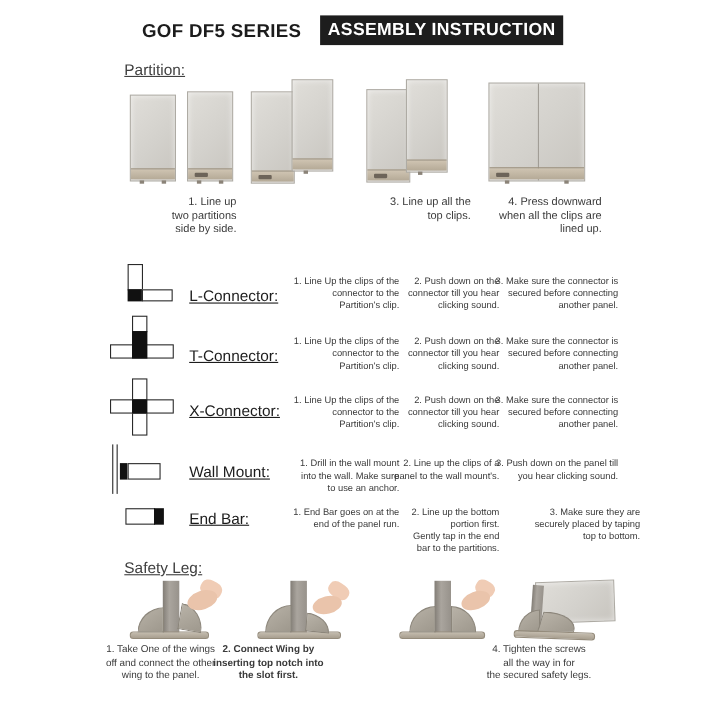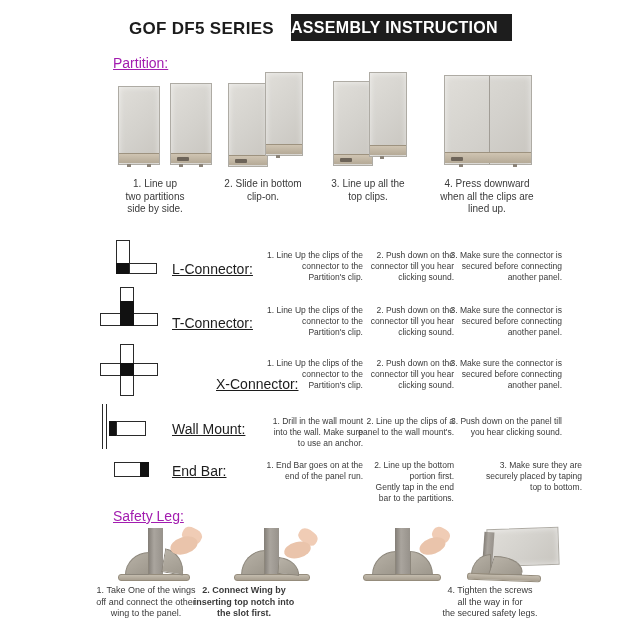--- a/index.html
+++ b/index.html
@@ -3,27 +3,27 @@
 <meta charset="utf-8">
 <style>
   html,body{margin:0;padding:0;background:#fff;}
   .page{position:relative;width:605px;height:639px;background:#fff;overflow:hidden;
         font-family:"Liberation Sans",sans-serif;color:#2e2e2e;}
   *{box-sizing:border-box;}
 
   
   .hdr-title{position:absolute;left:129px;top:19px;font-size:17px;font-weight:bold;color:#1c1c1c;letter-spacing:.3px;}
   .hdr-badge{position:absolute;left:291px;top:14px;width:221px;height:27px;background:#1d1d1d;color:#fff;
-             font-size:16px;font-weight:bold;text-align:left;line-height:27px;letter-spacing:.3px;}
-
-  
-  .sec-head{position:absolute;font-size:14px;color:#a21caf;text-decoration:underline;}
-
-  
-  .cap{position:absolute;text-align:center;white-space:pre-line;font-size:10px;line-height:12.5px;color:#3a3a3a;}
+             font-size:16px;font-weight:bold;text-align:center;line-height:27px;letter-spacing:.3px;}
+
+  
+  .sec-head{position:absolute;font-size:14px;color:#404040;text-decoration:underline;}
+
+  
+  .cap{position:absolute;text-align:right;white-space:pre-line;font-size:10px;line-height:12.5px;color:#3a3a3a;}
   .scap{position:absolute;text-align:center;white-space:pre-line;font-size:9px;line-height:11.5px;color:#3a3a3a;}
   .instr{position:absolute;text-align:right;white-space:pre-line;font-size:8.5px;line-height:11px;color:#3a3a3a;}
   .conn-label{position:absolute;left:172px;font-size:14px;color:#1c1c1c;text-decoration:underline;}
 
   
   .ico{position:absolute;}
   .wbar{position:absolute;background:#fff;border:1px solid #2a2a2a;}
   .bbar{position:absolute;background:#111;}
   .wline{position:absolute;background:#2a2a2a;}
 
@@ -100,22 +100,20 @@
       <div class="rail" style="height:11px;"></div>
       <div class="vent"></div>
       <div class="foot-mark" style="left:14px;"></div>
         <div class="foot-mark" style="right:14px;"></div>
     </div>
   </div>
 
   <div class="cap" style="left:95px;top:178px;width:120px;">1.  Line up
 two partitions
 side by side.</div>
-  <div class="cap" style="left:203px;top:178px;width:120px;">2. Slide in bottom
-clip-on.</div>
   <div class="cap" style="left:308px;top:178px;width:120px;">3. Line up all the
 top clips.</div>
   <div class="cap" style="left:427px;top:178px;width:120px;">4. Press downward
 when all the clips are
 lined up.</div>
 
   <div class="ico" style="left:116px;top:240px;width:45px;height:35px;">
     <div class="wbar" style="left:0;top:0;width:14px;height:24px;"></div>
     <div class="bbar" style="left:0;top:23px;width:14px;height:11px;"></div>
     <div class="wbar" style="left:13px;top:23px;width:28px;height:11px;"></div>
@@ -145,21 +143,21 @@
 clicking sound.</div>
   <div class="instr" style="left:432px;top:305px;width:130px;">3.  Make sure the connector is
 secured before connecting
 another panel.</div>
 
   <div class="ico" style="left:100px;top:344px;width:58px;height:52px;">
     <div class="wbar" style="left:20px;top:0;width:14px;height:52px;"></div>
     <div class="wbar" style="left:0;top:19px;width:58px;height:13px;"></div>
     <div class="bbar" style="left:20px;top:19px;width:14px;height:13px;"></div>
   </div>
-  <div class="conn-label" style="top:376px;margin-left:44px;">X-Connector:</div>
+  <div class="conn-label" style="top:365px;">X-Connector:</div>
   <div class="instr" style="left:233px;top:358px;width:130px;">1.  Line Up the clips of the
 connector to the
 Partition's clip.</div>
   <div class="instr" style="left:334px;top:358px;width:120px;">2.  Push down on the
 connector till you hear
 clicking sound.</div>
   <div class="instr" style="left:432px;top:358px;width:130px;">3.  Make sure the connector is
 secured before connecting
 another panel.</div>
 

